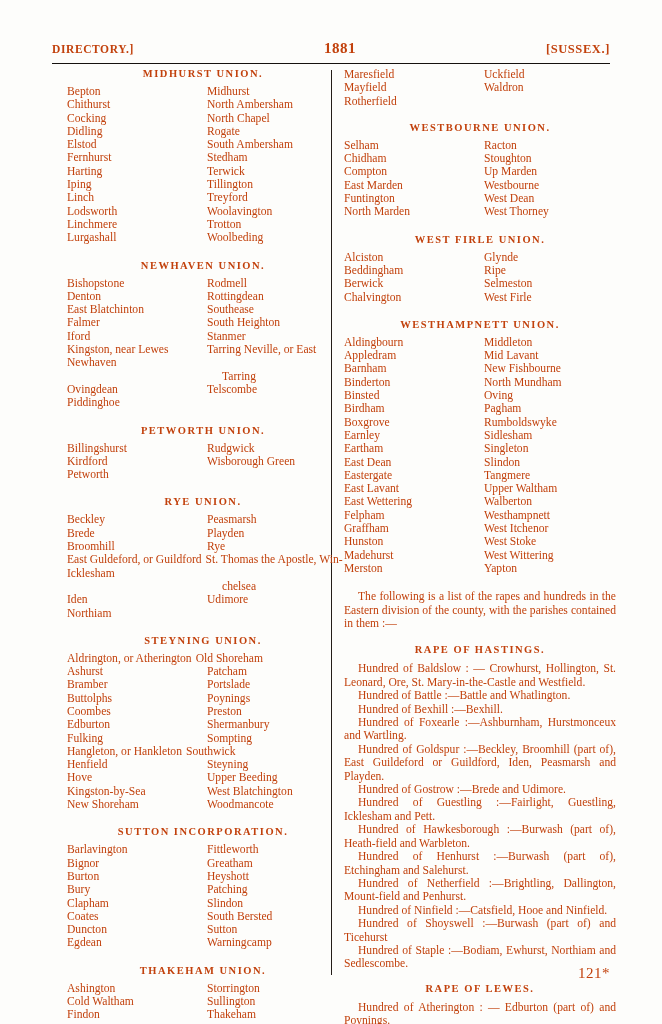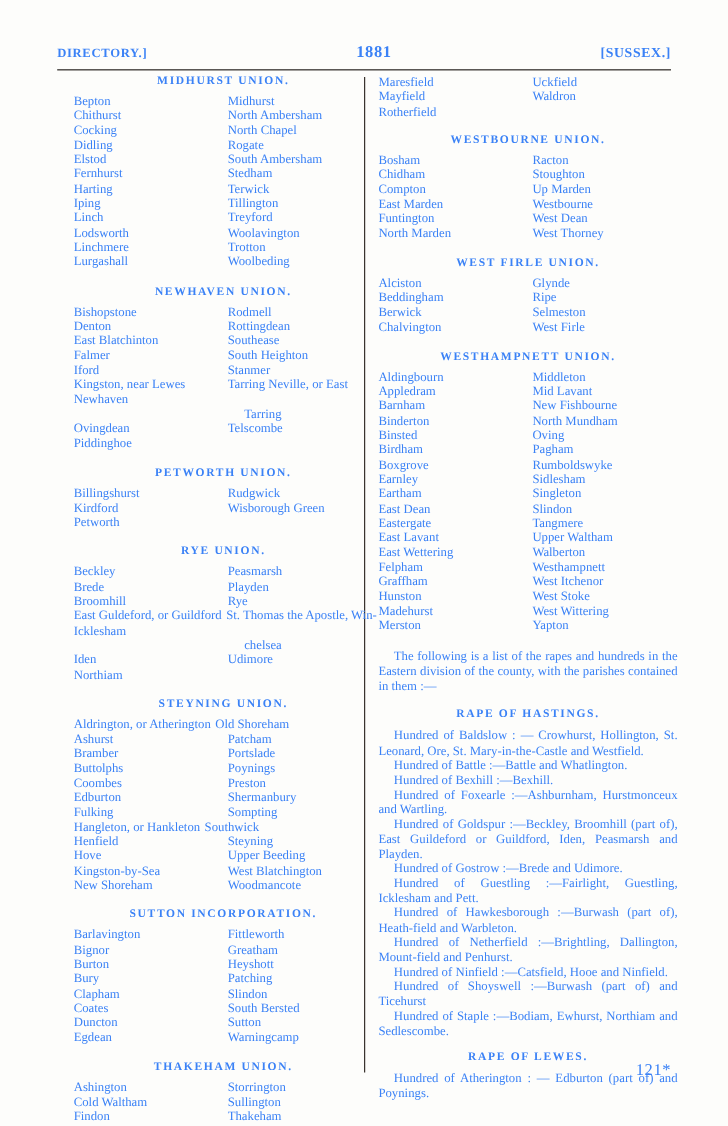--- a/index.html
+++ b/index.html
@@ -6,21 +6,21 @@
     margin: 0;
     padding: 0;
     background: #ffffff;
   }
   .page {
     position: relative;
     width: 662px;
     height: 1024px;
     background: #fdfdfb;
     font-family: "Liberation Serif", "DejaVu Serif", serif;
-    color: #3b82f6;
+    color: #c2410c;
     overflow: hidden;
   }
 
   
   .runhead {
     position: absolute;
     left: 52px;
     right: 52px;
     top: 40px;
     height: 20px;
@@ -445,21 +445,21 @@
           <div class="prow">
             <span class="pcell-a">Rotherfield</span>
             <span class="pcell-b"></span>
           </div>
         </div>
         <div style="height: 14px;"></div>
         <div class="sec-block">
           <div class="sec-head">WESTBOURNE UNION.</div>
           <div class="plist">
             <div class="prow">
-              <span class="pcell-a">Bosham</span>
+              <span class="pcell-a">Selham</span>
               <span class="pcell-b">Racton</span>
             </div>
             <div class="prow">
               <span class="pcell-a">Chidham</span>
               <span class="pcell-b">Stoughton</span>
             </div>
             <div class="prow">
               <span class="pcell-a">Compton</span>
               <span class="pcell-b">Up Marden</span>
             </div>
@@ -578,20 +578,21 @@
         <div class="prose lead">The following is a list of the rapes and hundreds in the Eastern division of the county, with the parishes contained in them :—</div>
         <div class="rape-head">RAPE OF HASTINGS.</div>
         <div class="prose-item">Hundred of Baldslow : — Crowhurst, Hollington, St. Leonard, Ore, St. Mary-in-the-Castle and Westfield.</div>
         <div class="prose-item">Hundred of Battle :—Battle and Whatlington.</div>
         <div class="prose-item">Hundred of Bexhill :—Bexhill.</div>
         <div class="prose-item">Hundred of Foxearle :—Ashburnham, Hurstmonceux and Wartling.</div>
         <div class="prose-item">Hundred of Goldspur :—Beckley, Broomhill (part of), East Guildeford or Guildford, Iden, Peasmarsh and Playden.</div>
         <div class="prose-item">Hundred of Gostrow :—Brede and Udimore.</div>
         <div class="prose-item">Hundred of Guestling :—Fairlight, Guestling, Icklesham and Pett.</div>
         <div class="prose-item">Hundred of Hawkesborough :—Burwash (part of), Heath-field and Warbleton.</div>
+        <div class="prose-item">Hundred of Henhurst :—Burwash (part of), Etchingham and Salehurst.</div>
         <div class="prose-item">Hundred of Netherfield :—Brightling, Dallington, Mount-field and Penhurst.</div>
         <div class="prose-item">Hundred of Ninfield :—Catsfield, Hooe and Ninfield.</div>
         <div class="prose-item">Hundred of Shoyswell :—Burwash (part of) and Ticehurst</div>
         <div class="prose-item">Hundred of Staple :—Bodiam, Ewhurst, Northiam and Sedlescombe.</div>
         <div class="rape-head">RAPE OF LEWES.</div>
         <div class="prose-item">Hundred of Atherington : — Edburton (part of) and Poynings.</div>
       </div>
   </div>
 
   <div class="folio">121*</div>

